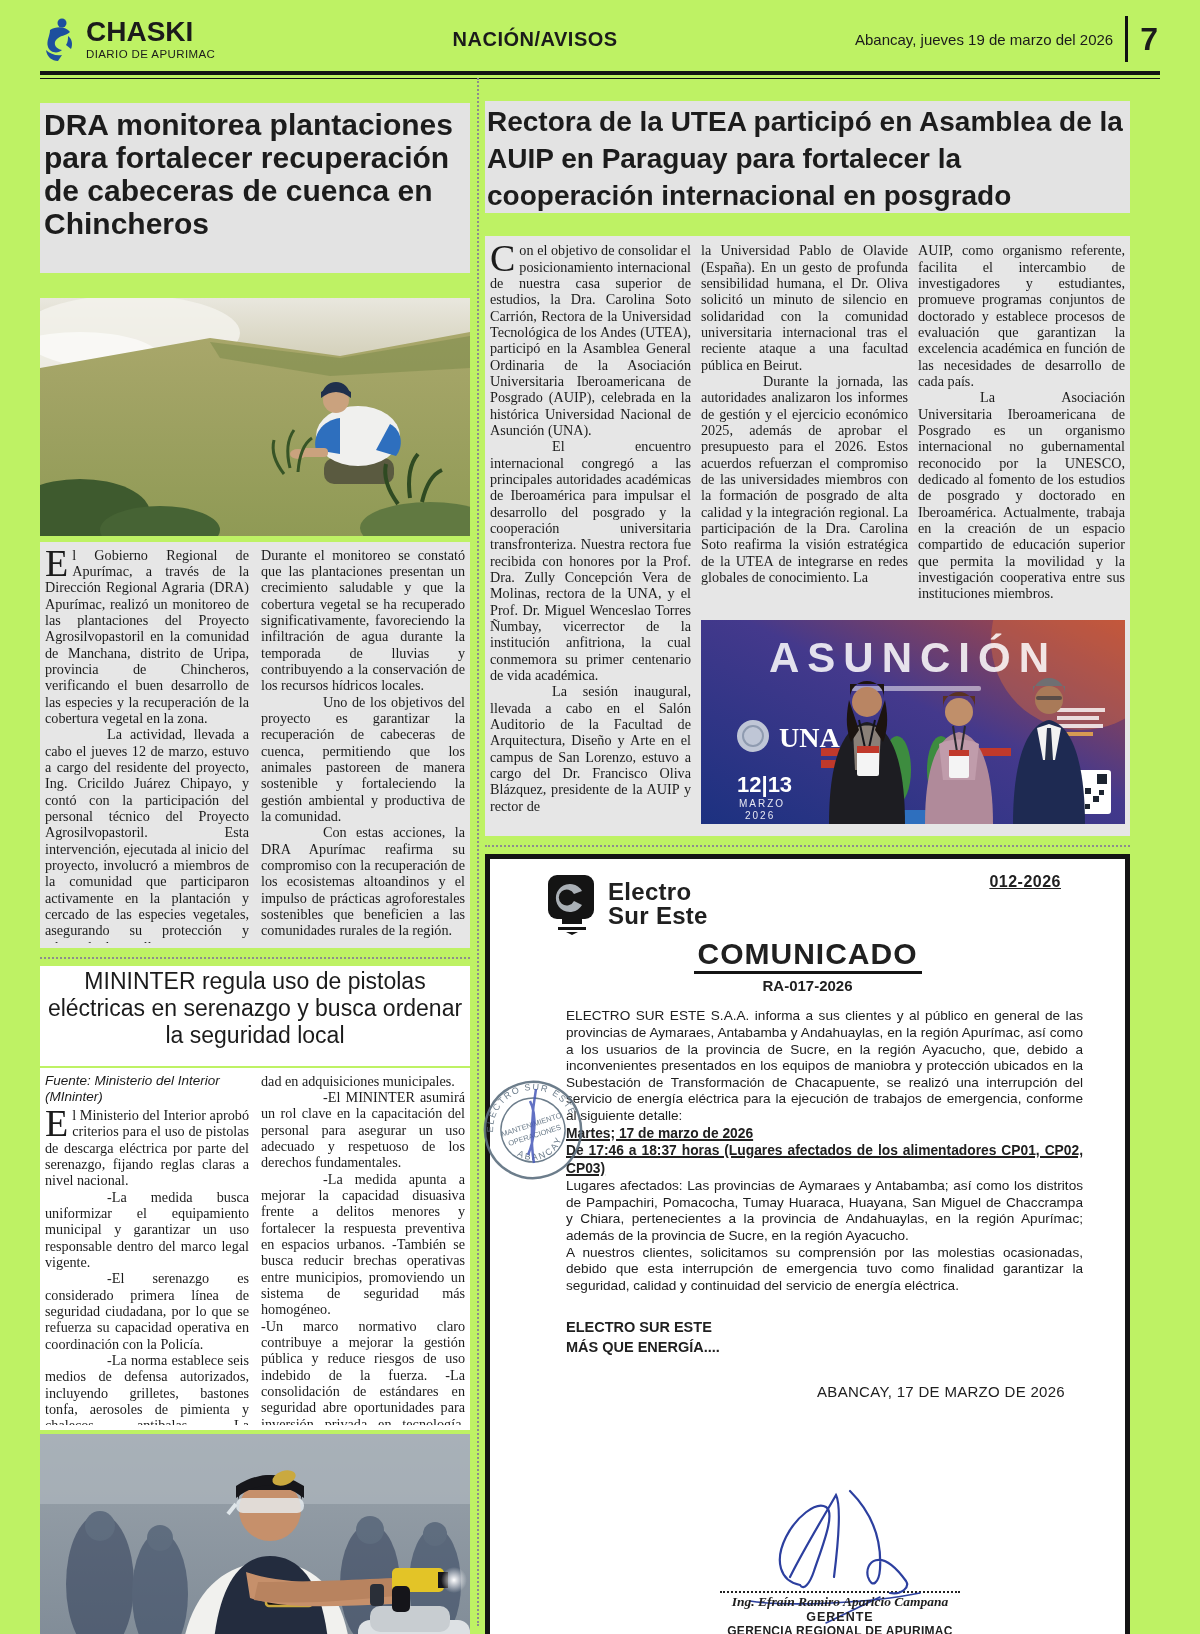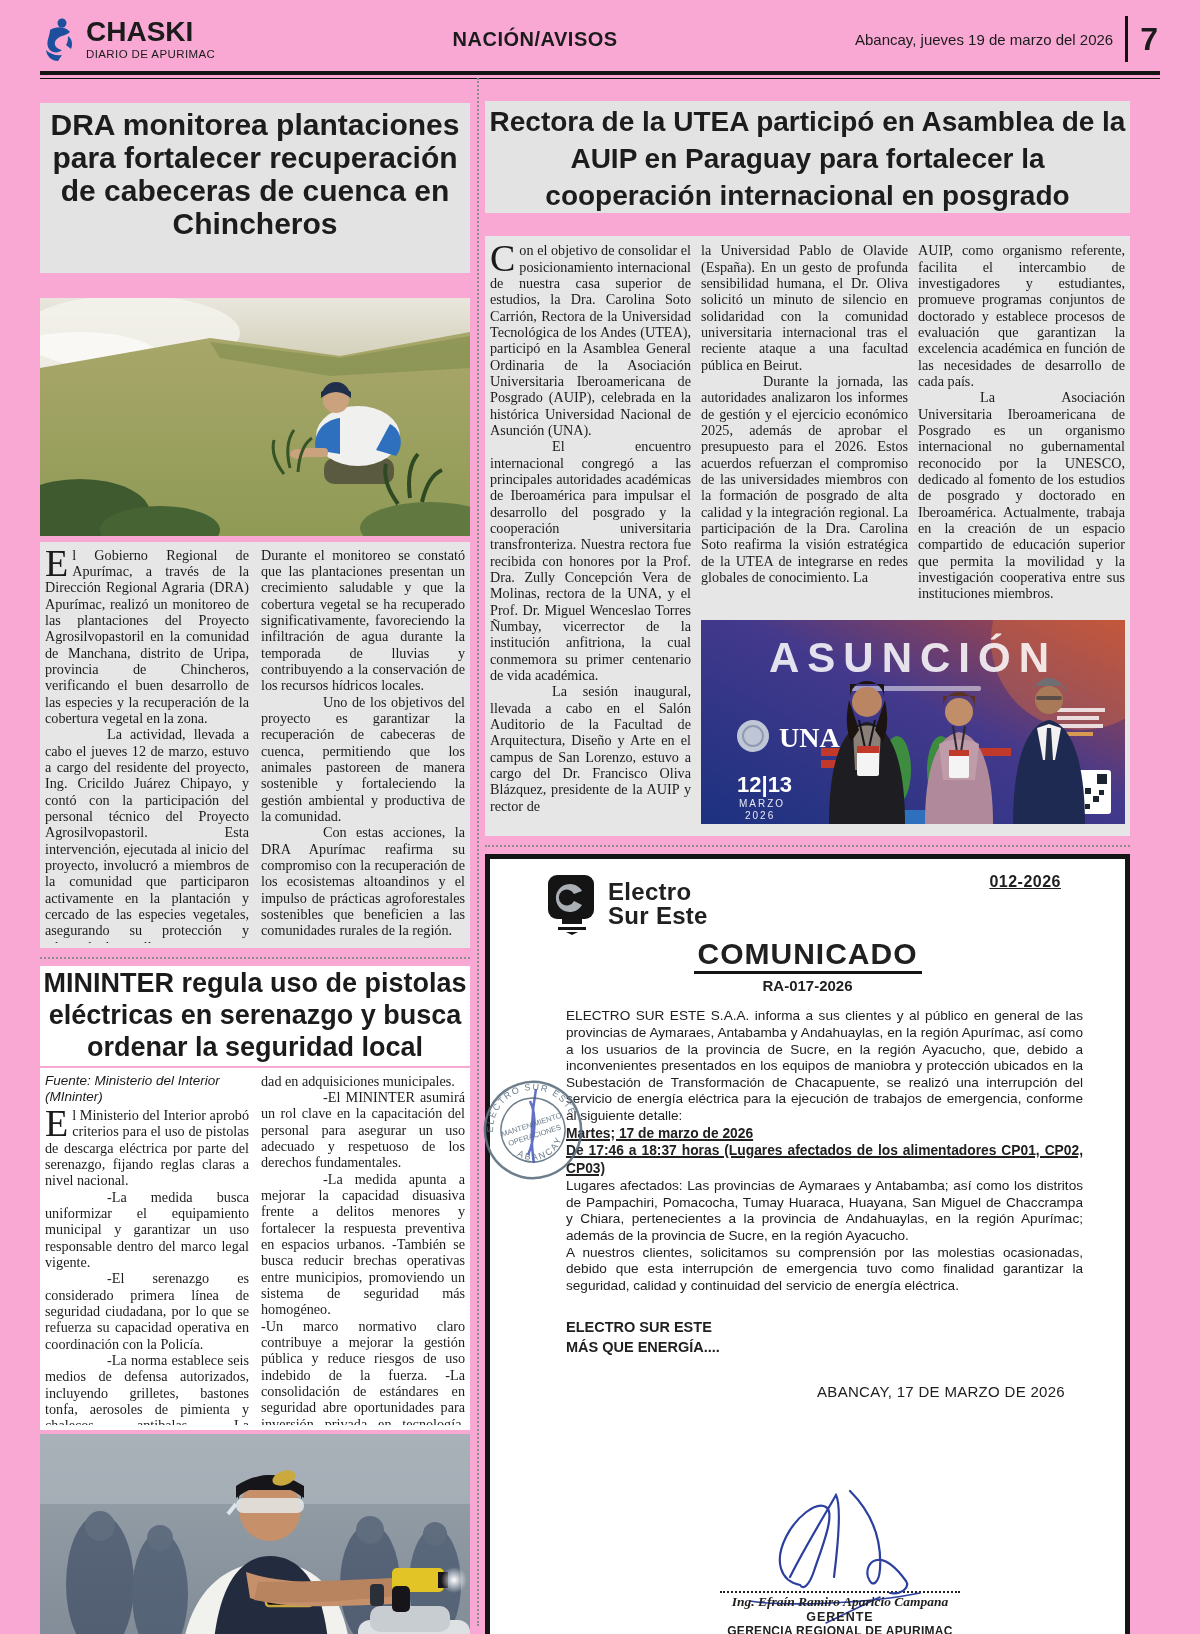--- a/index.html
+++ b/index.html
@@ -1,40 +1,40 @@
 <!DOCTYPE html>
 <html><head>
 <meta charset="utf-8">
 <style>
   html,body{margin:0;padding:0;background:#ffffff;}
-  .page{position:relative;width:1200px;height:1634px;background:#f9a8d4;overflow:hidden;
+  .page{position:relative;width:1200px;height:1634px;background:#bef264;overflow:hidden;
         font-family:"Liberation Serif",serif;color:#1b1b1b;}
   
   .masthead{display:flex;align-items:center;height:54px;margin:12px 40px 0 40px;}
   .mast-left{display:flex;align-items:center;gap:8px;}
   .mast-title{font-family:"Liberation Sans",sans-serif;font-weight:700;font-size:28px;line-height:1;}
   .mast-sub{font-family:"Liberation Sans",sans-serif;font-size:11.5px;letter-spacing:.4px;margin-top:2px;}
   .mast-center{flex:1;text-align:center;font-family:"Liberation Sans",sans-serif;
                font-weight:700;font-size:20px;letter-spacing:.5px;}
   .mast-right{display:flex;align-items:center;gap:12px;}
   .mast-date{font-family:"Liberation Sans",sans-serif;font-size:15px;}
   .page-bar{width:3px;height:46px;background:#111;}
   .page-no{font-family:"Liberation Sans",sans-serif;font-weight:700;font-size:32px;padding-right:2px;}
   .header-rule{margin:5px 40px 0 40px;border-top:4px solid #141414;border-bottom:1px solid #141414;height:3px;}
   
   .content{position:absolute;top:78px;left:40px;display:flex;}
   .left-region{width:430px;}
   .v-div{border-left:2px dotted #8d8d8d;margin:0 6px 0 7px;}
   .right-region{width:645px;}
-  .hl{background:#e3e3e3;text-align:center;font-family:"Liberation Sans",sans-serif;
+  .hl{background:#e3e3e3;font-family:"Liberation Sans",sans-serif;
       font-weight:700;color:#1c1c1c;}
   .hl-dra{font-size:30px;line-height:1.1;padding:5px 4px;height:160px;overflow:hidden;}
   .hl-utea{font-size:28px;line-height:1.32;padding:3px 2px;height:106px;overflow:hidden;}
-  .hl-min{background:#fff;font-size:27px;line-height:1.18;padding:2px 0;height:96px;overflow:hidden;
-          text-align:center;font-family:"Liberation Sans",sans-serif;font-weight:700;margin:4px 0 2px 0;}
+  .hl-min{background:#fff;font-size:23px;line-height:1.18;padding:2px 0;height:96px;overflow:hidden;
+          text-align:center;font-family:"Liberation Sans",sans-serif;font-weight:400;margin:4px 0 2px 0;}
   .photo{display:block;width:430px;}
   .photo svg{display:block;}
   .article{background:#e6e6e6;display:flex;gap:12px;padding:5px 5px;}
   .article.white{background:#fff;}
   .col{flex:1;text-align:justify;font-size:14.2px;line-height:1.15;overflow:hidden;}
   .para{margin:0;}
   .ind{text-indent:62px;}
   .dropcap{float:left;font-size:38px;line-height:30px;padding:1px 4px 0 0;}
   .source-line{font-family:"Liberation Sans",sans-serif;font-style:italic;font-size:13.5px;
                line-height:1.2;margin:0 0 2px 0;text-align:left;}

